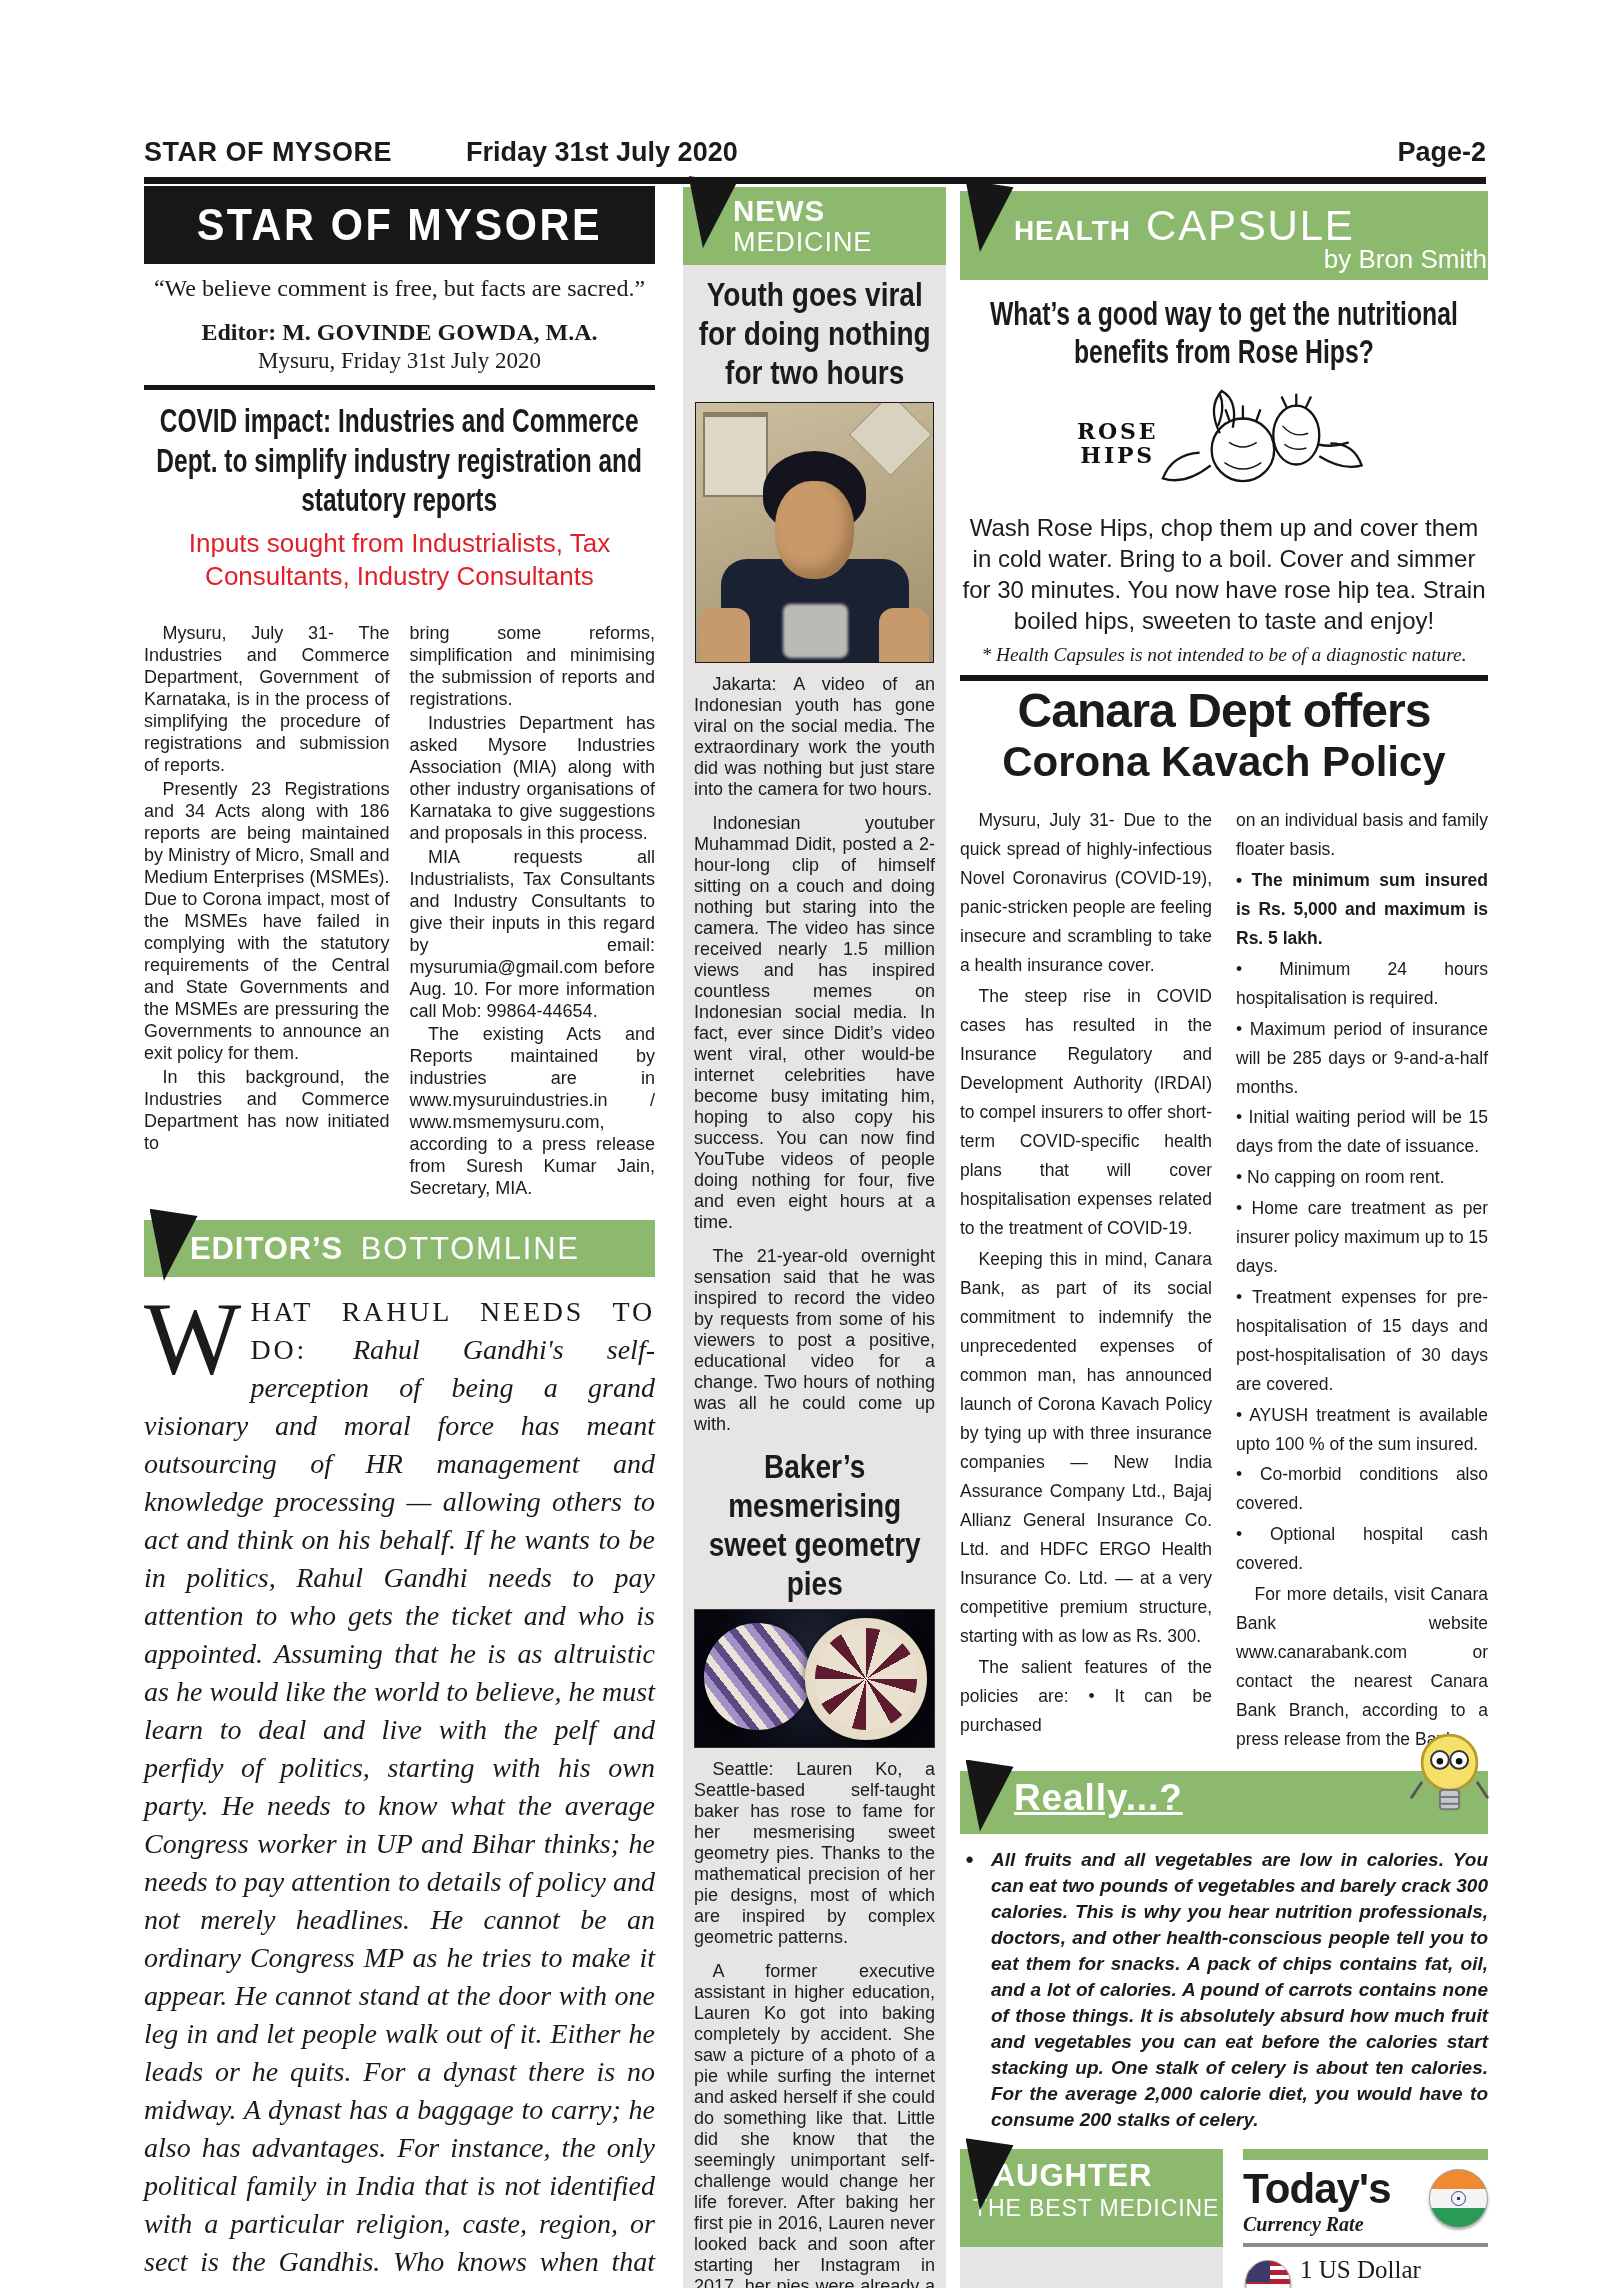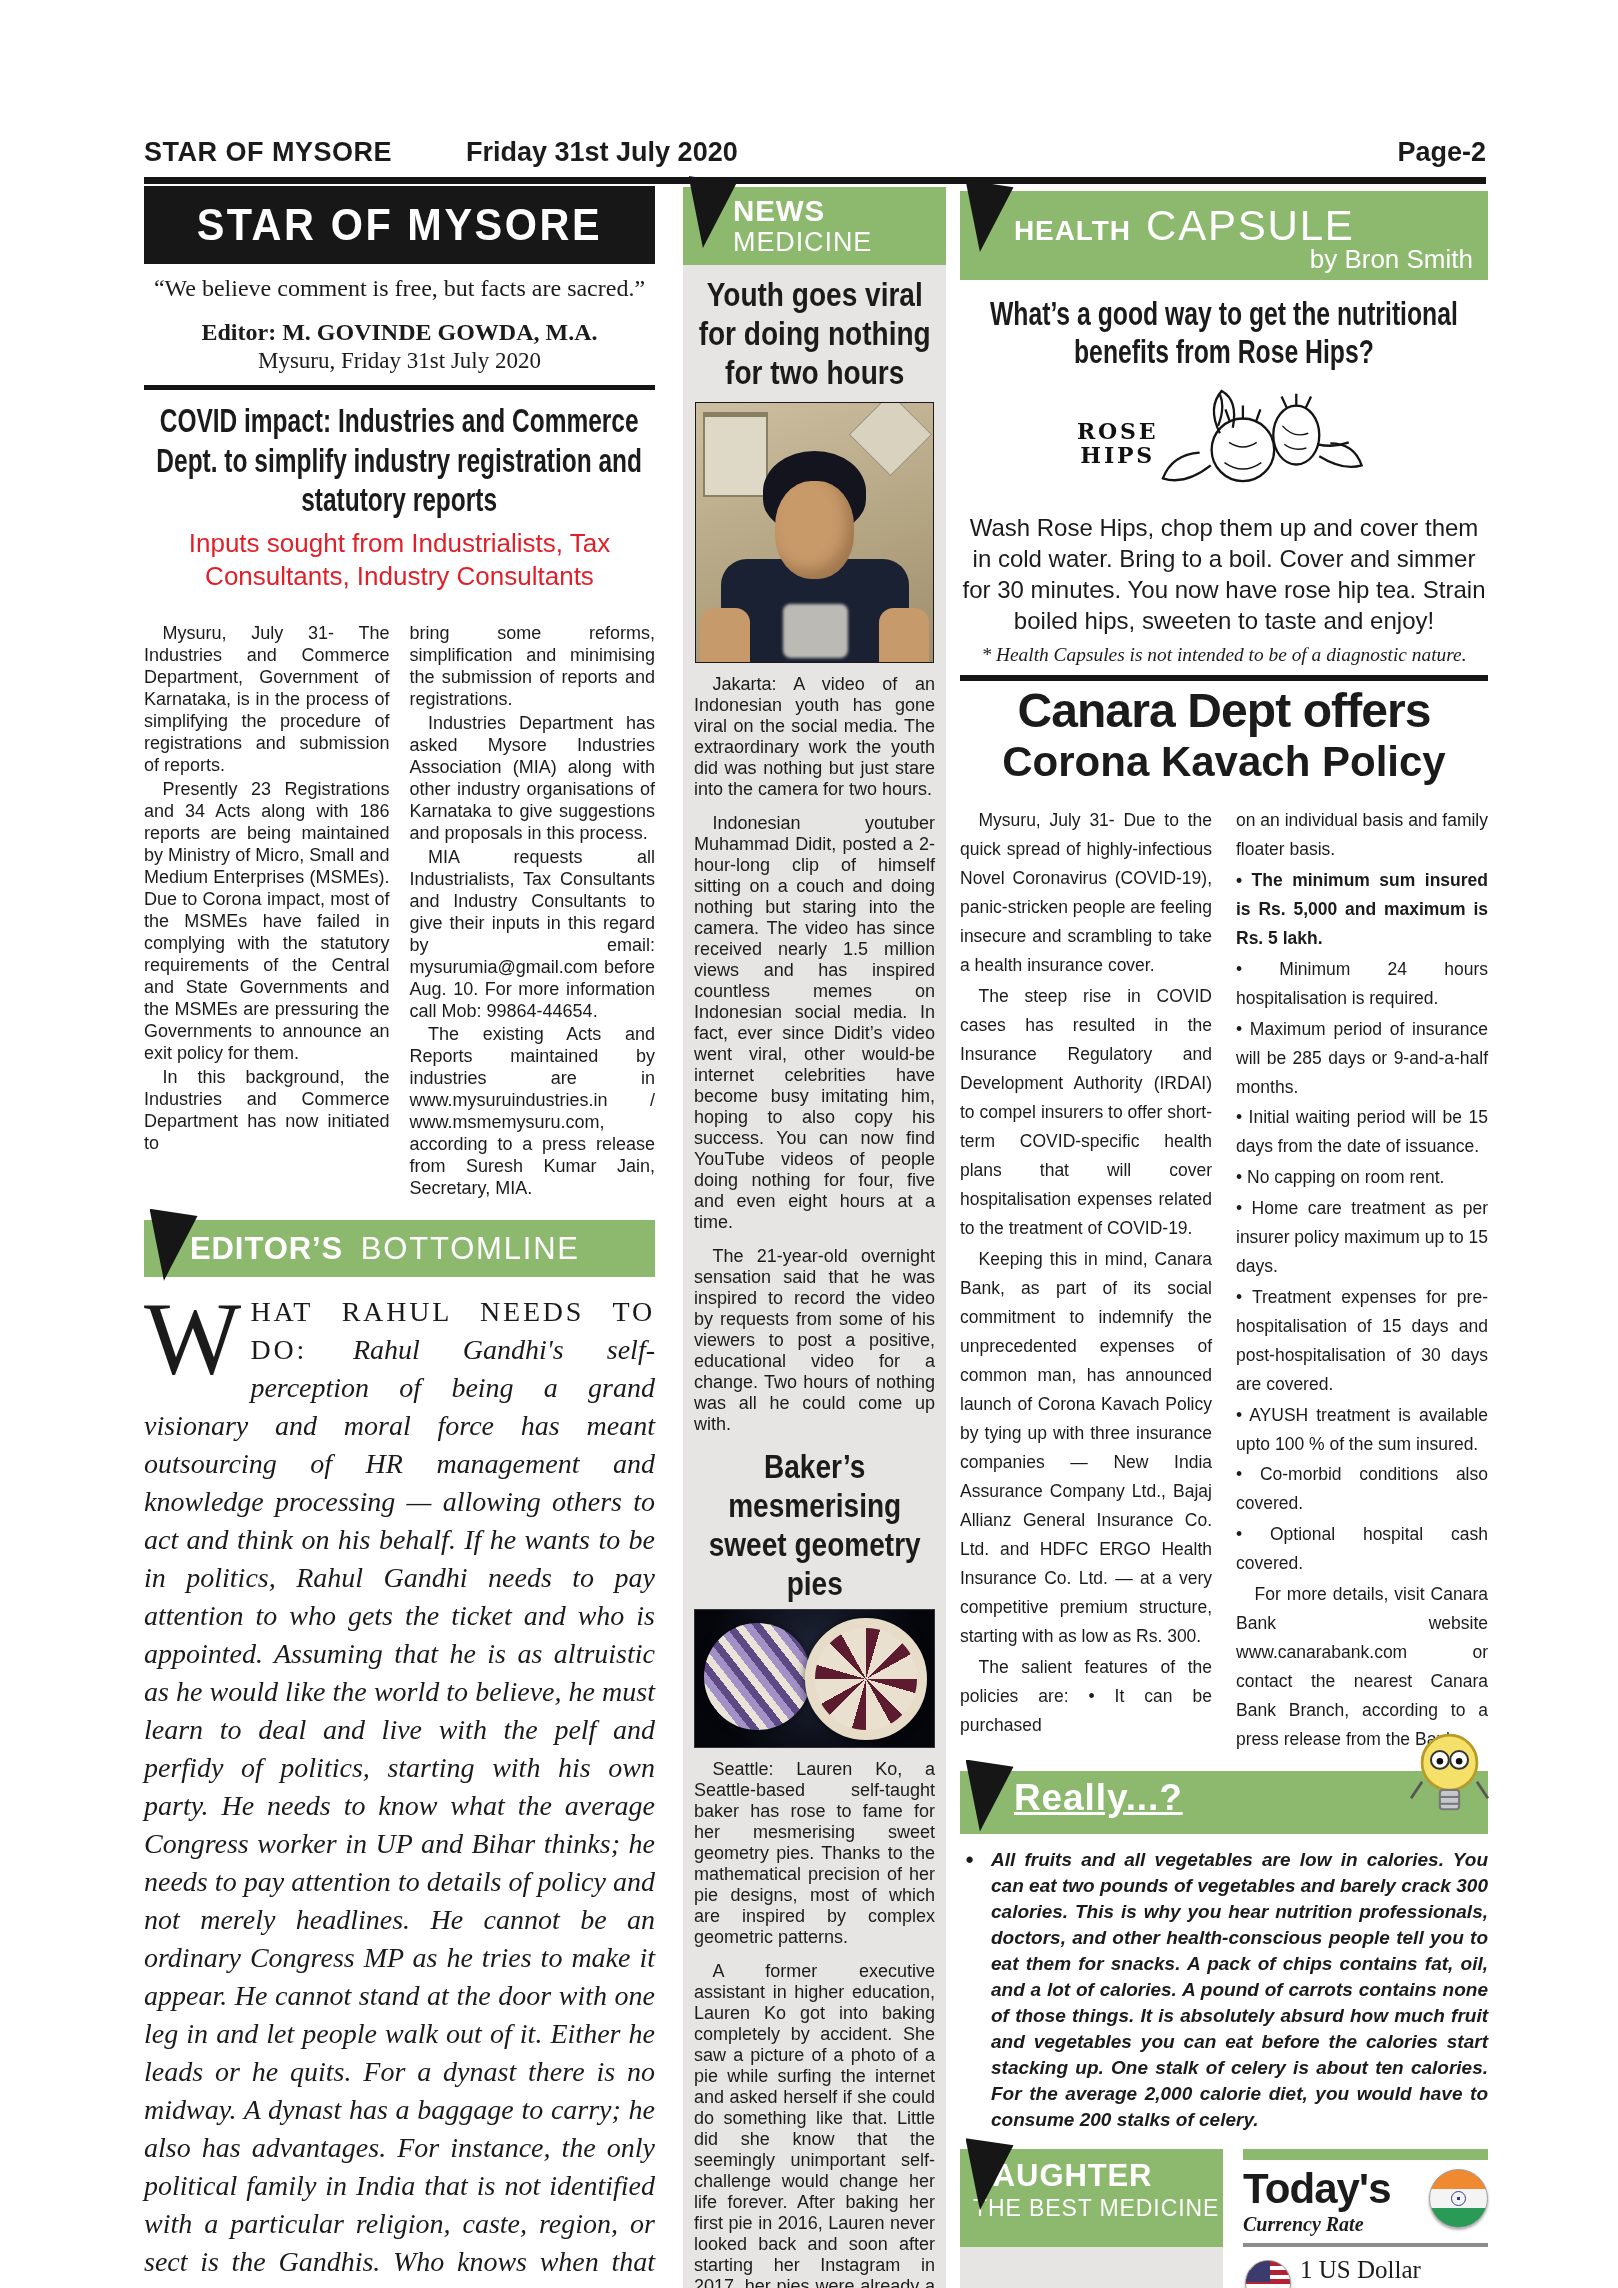--- a/index.html
+++ b/index.html
@@ -78,21 +78,21 @@
         box-shadow:0 0 9.2px rgba(0,0,0,.6);}
   .pie2{position:absolute;right:7.4px;top:7.4px;width:102px;height:102px;border-radius:50%;
         border:10px solid #e6dcc8;background:repeating-conic-gradient(#5c1b2e 0deg 16deg,#eae0cf 16deg 45deg);
         box-shadow:0 0 9.2px rgba(0,0,0,.6);}
 
   
   #right-section{position:absolute;left:960px;top:191px;width:528px;}
   .health-hdr{height:89px;padding:11px 0 0 54px;box-sizing:border-box;}
   .health-hdr .hdr-bold{font-weight:bold;font-size:28px;letter-spacing:0.9px;vertical-align:baseline;}
   .health-hdr .hdr-light{font-size:42px;font-weight:normal;letter-spacing:1.8px;margin-left:11px;vertical-align:baseline;}
-  .health-byline{position:absolute;right:15px;bottom:5.5px;font-size:26px;}
+  .health-byline{position:absolute;right:1px;bottom:5.5px;font-size:26px;}
   .health-headline{font-weight:bold;font-size:33px;line-height:1.15;text-align:center;margin-top:14.8px;
                    width:133.3%;margin-left:-16.65%;transform:scaleX(.75);}
   .rose-illo{position:relative;width:305px;height:127px;margin:7.4px auto 0;}
   .rose-label{position:absolute;left:5.5px;top:41px;font-family:"DejaVu Serif",serif;font-weight:bold;
               font-size:22px;letter-spacing:2.8px;line-height:24px;color:#111;text-align:center;}
   .health-body{font-size:24px;line-height:31px;text-align:center;margin:7.4px 1.8px 0;}
   .health-disclaimer{font-family:"Liberation Serif",serif;font-style:italic;font-size:19.4px;
                      text-align:center;margin-top:7.4px;}
   .health-rule{margin-top:9.2px;}
   .canara-h1{font-weight:bold;font-size:48px;letter-spacing:-0.9px;text-align:center;margin-top:5.5px;line-height:1.05;}

